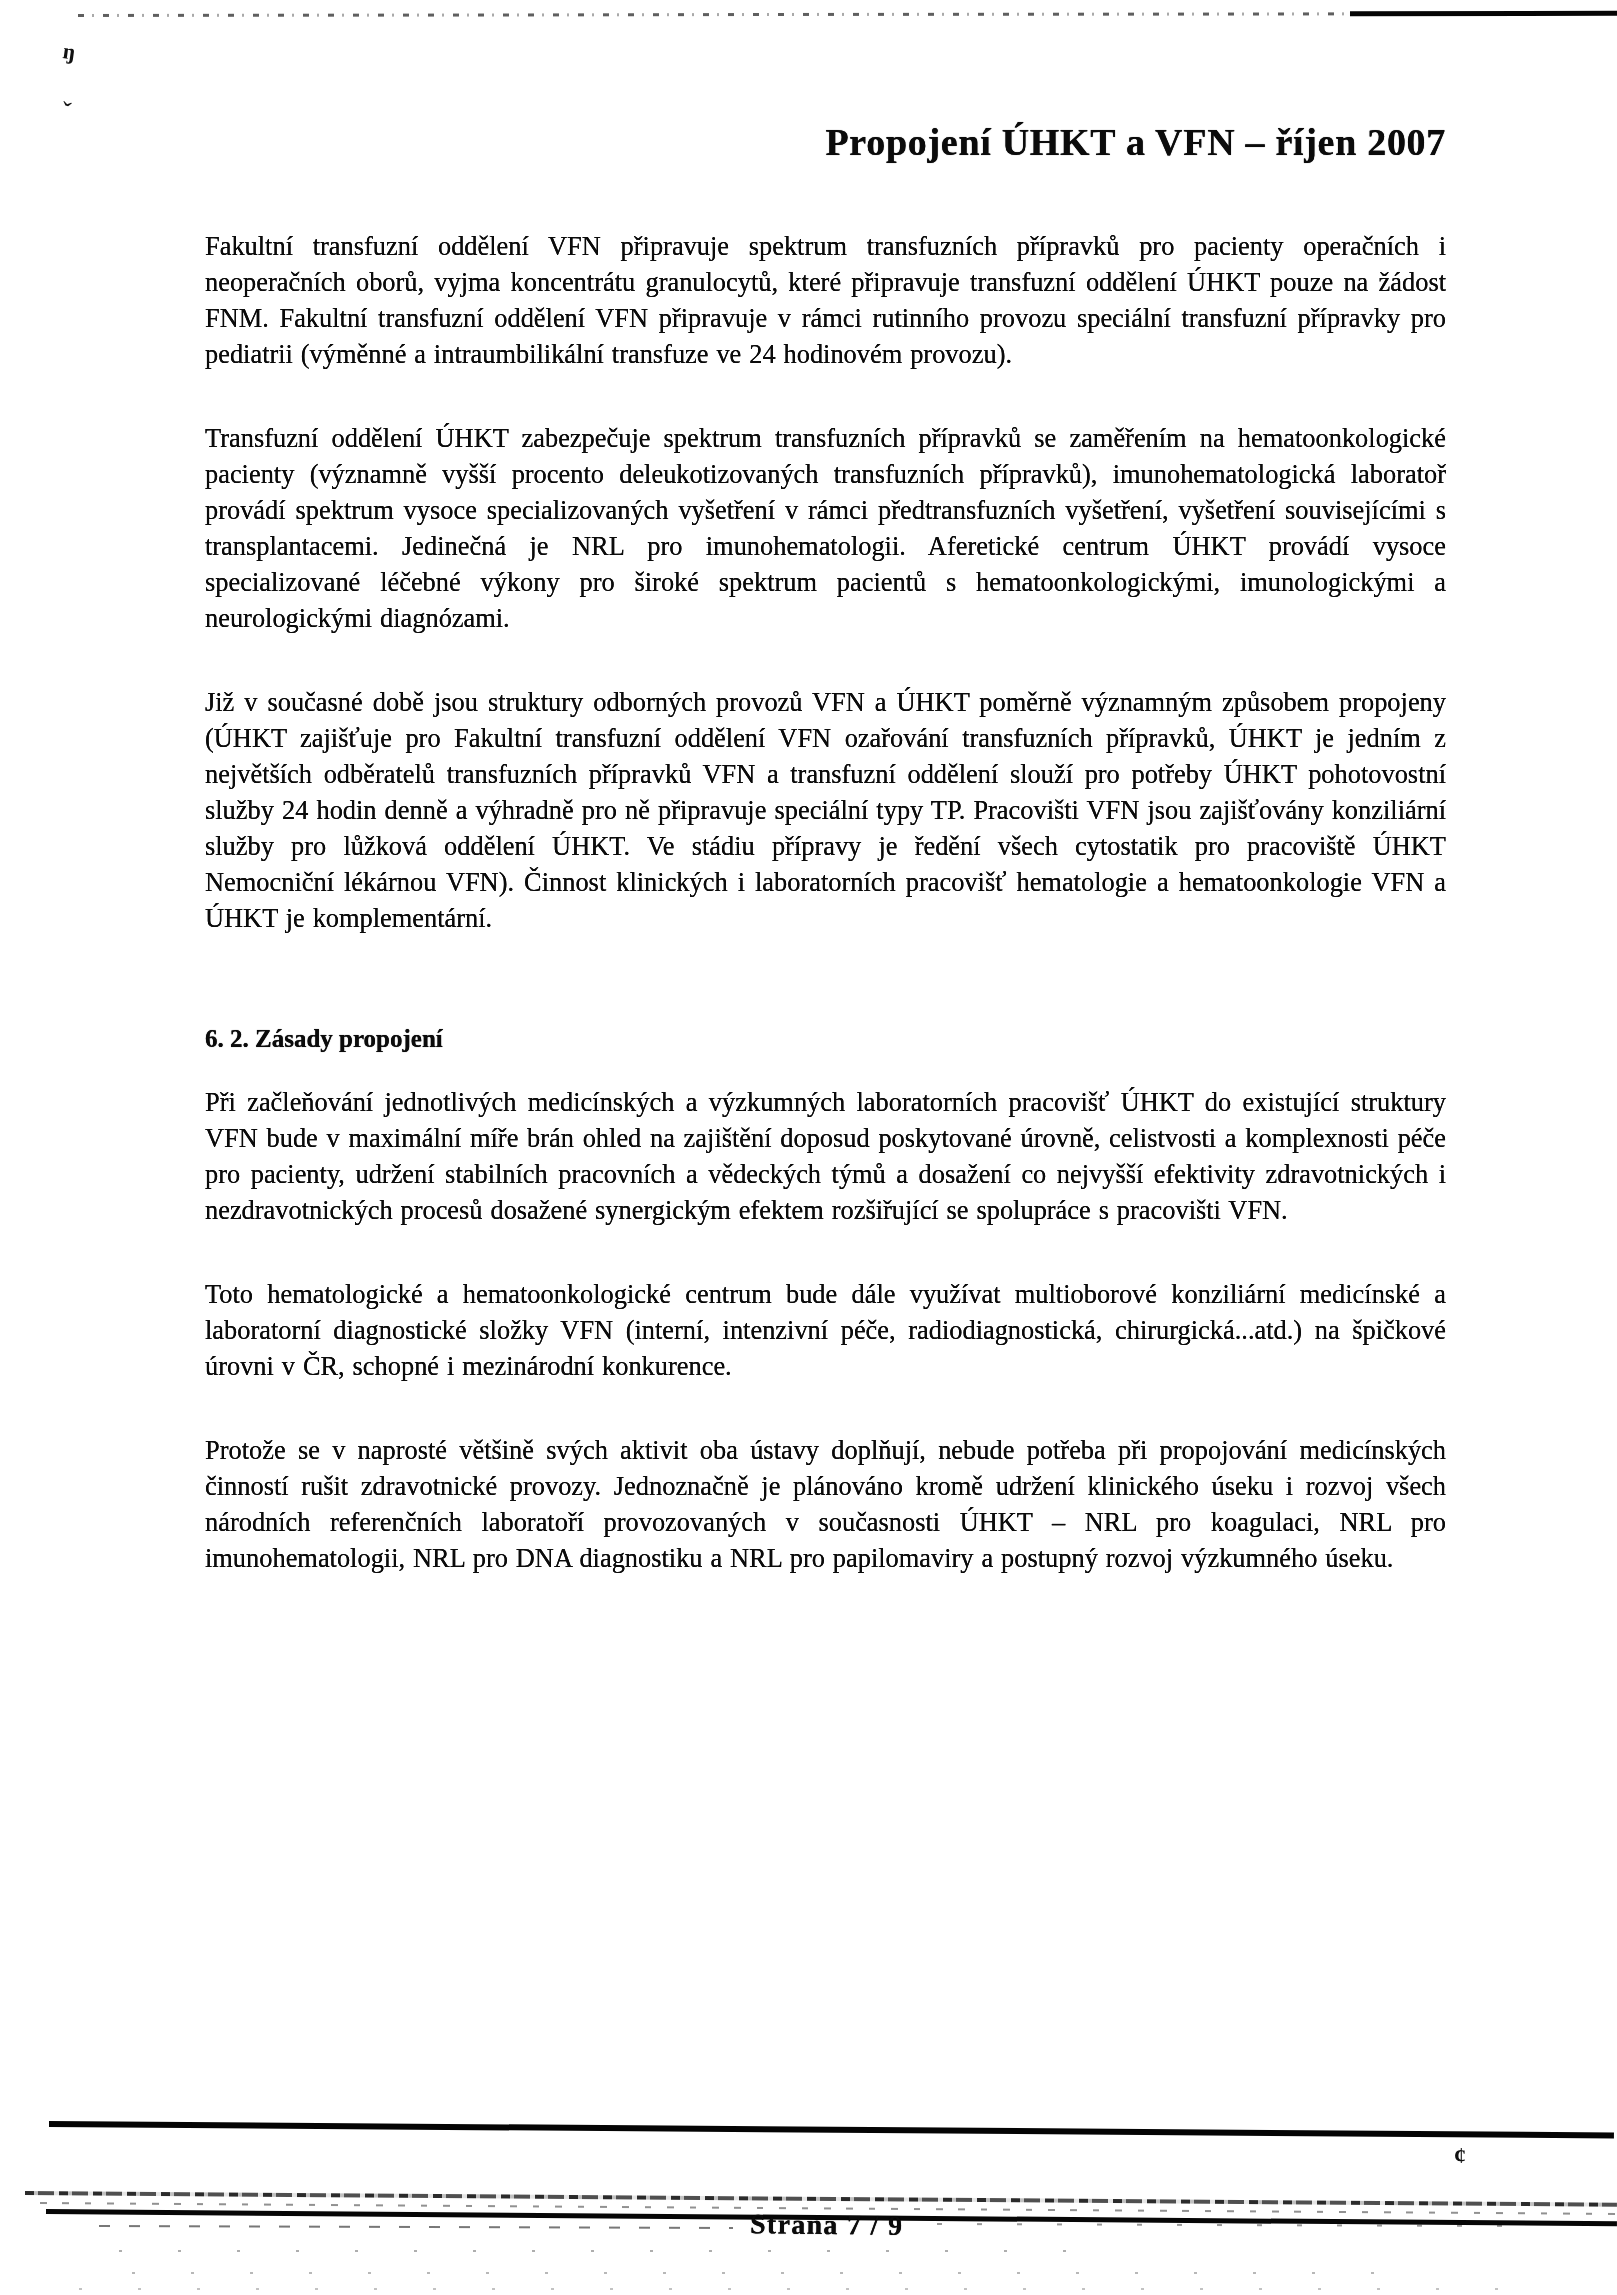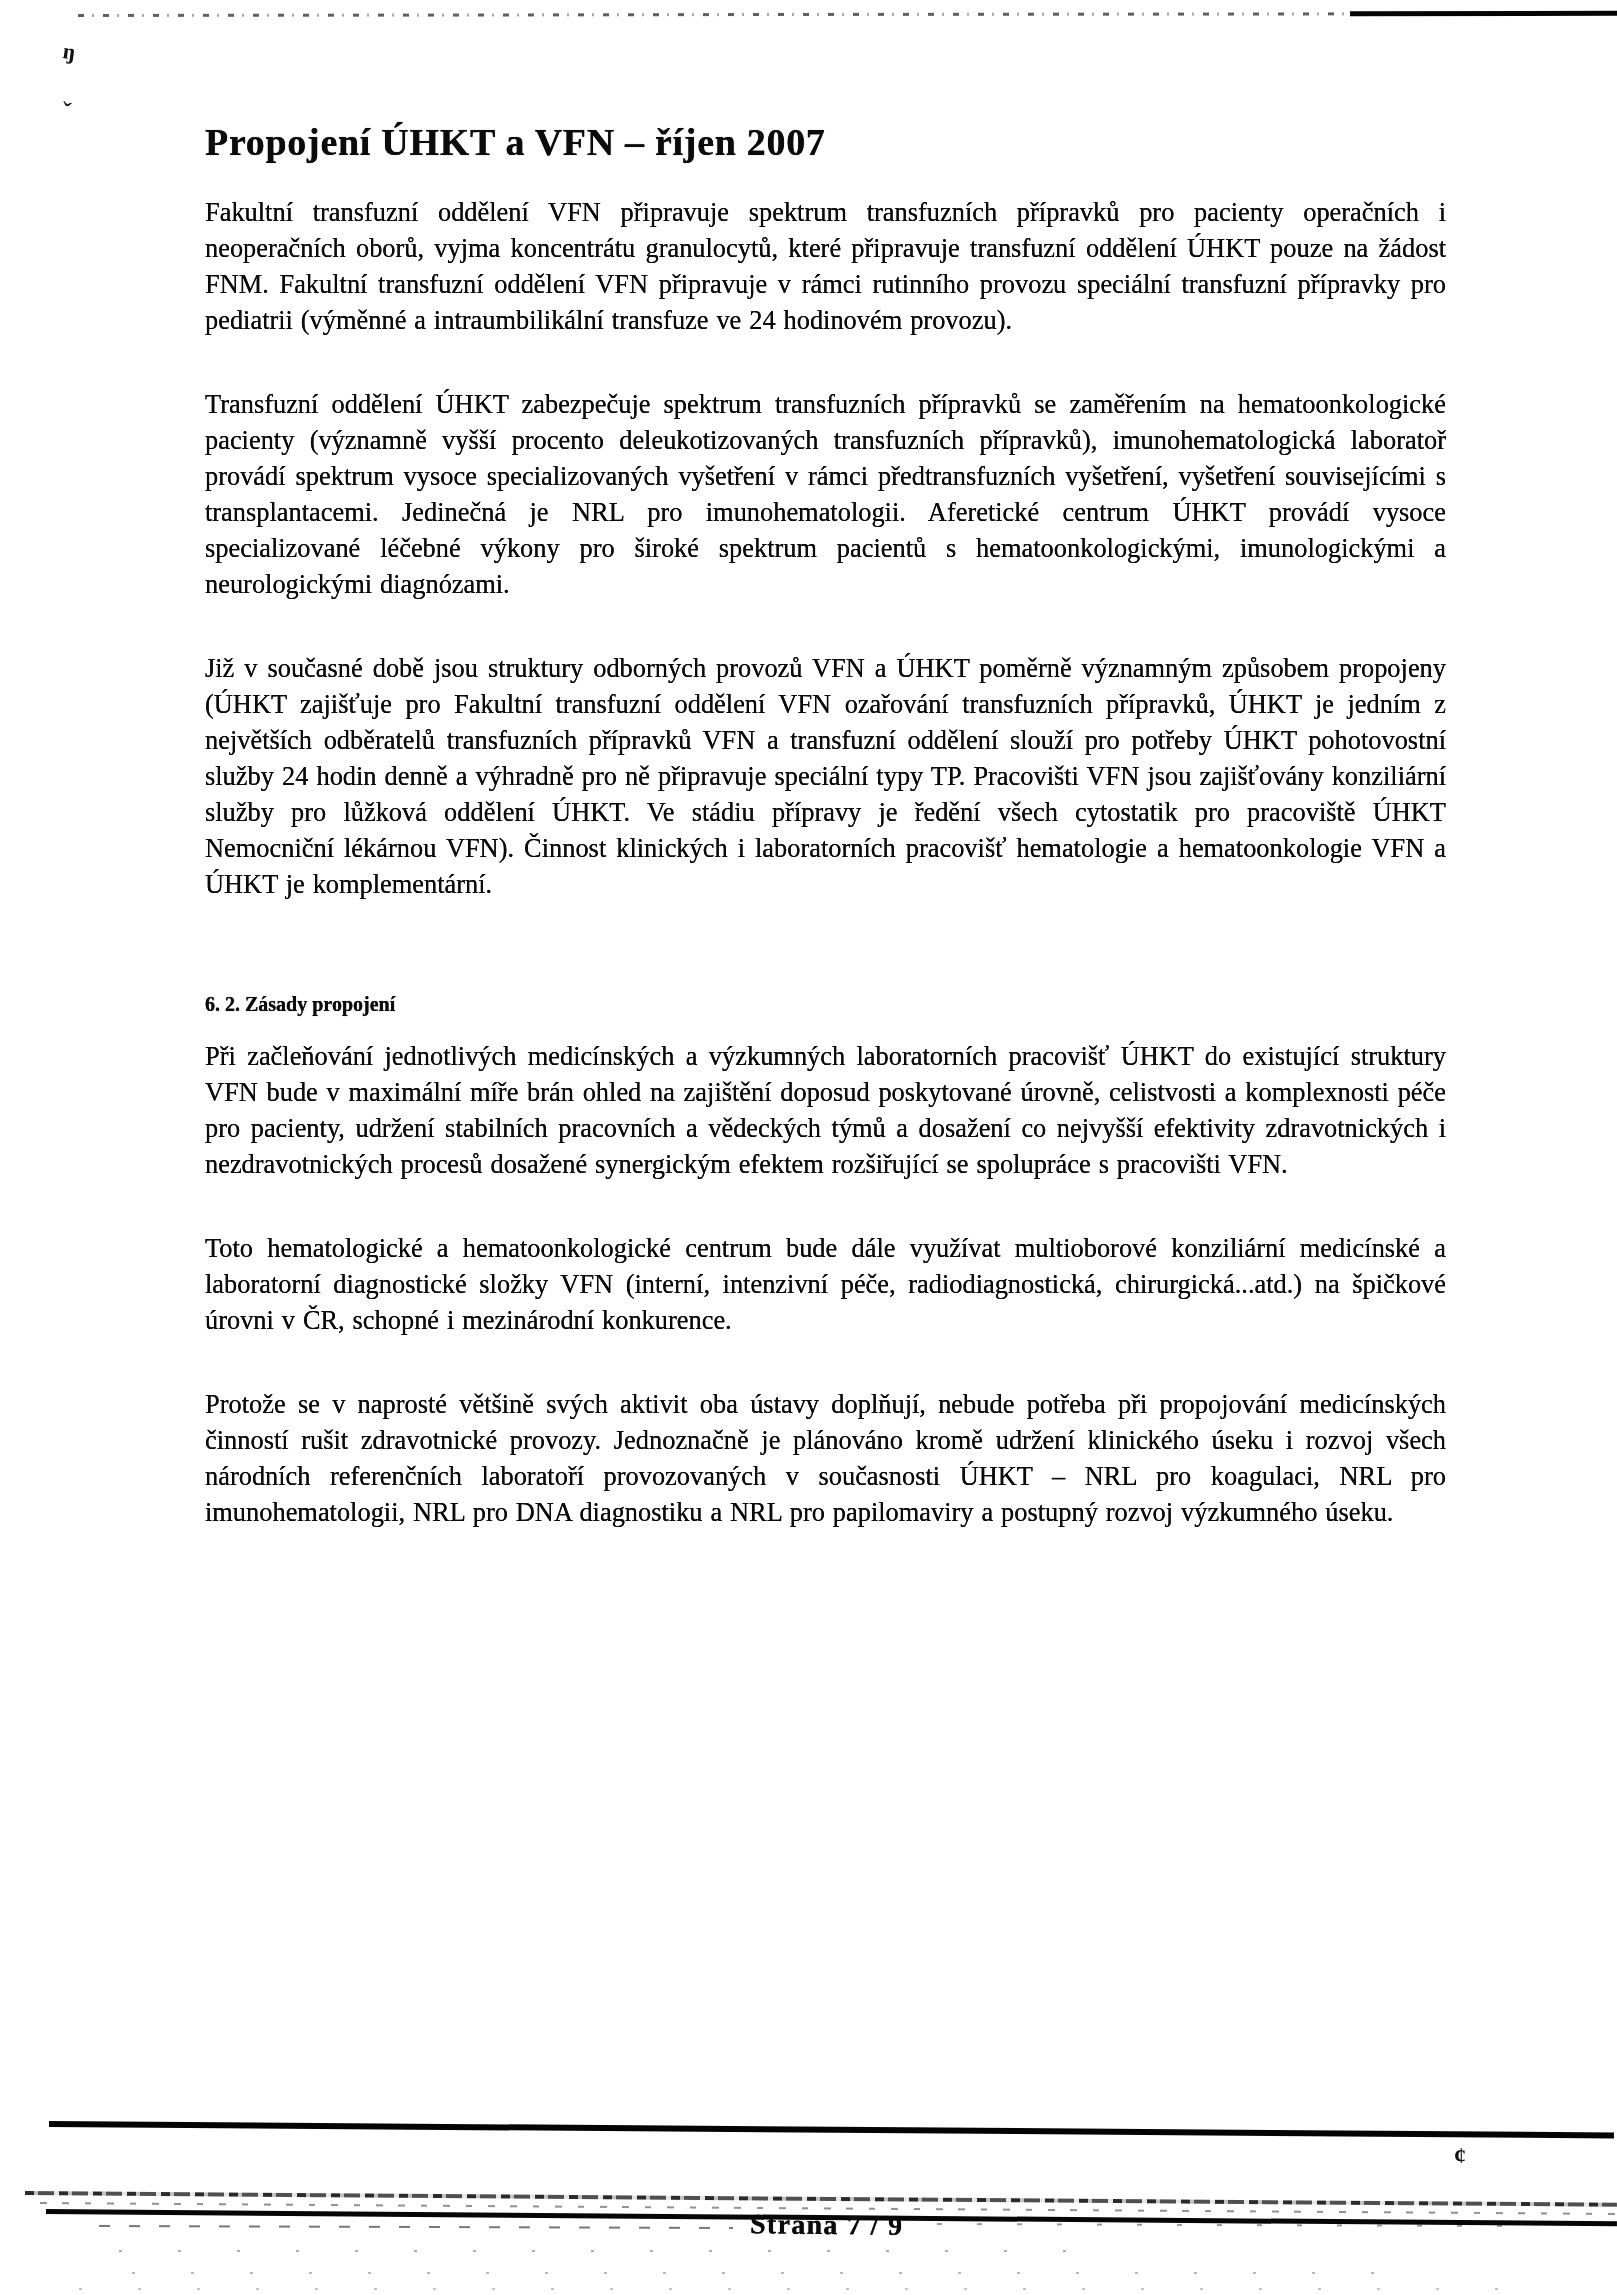--- a/index.html
+++ b/index.html
@@ -50,39 +50,39 @@
   .mark-cent     { top: 2143px; left: 1454px; font-size: 24px; font-weight: bold; }
 
   
   .content {
     position: absolute;
     top: 118px;
     left: 205px;
     width: 1241px;
   }
   .title {
-    margin: 0 0 28px 0;
-    text-align: left;
+    margin: 0 0 62px 0;
+    text-align: right;
     font-size: 38px;
     font-weight: bold;
     letter-spacing: 0.7px;
     line-height: 48px;
     text-shadow: 0 0 0.7px #000;
   }
   .para {
     margin: 0 0 48px 0;
     font-size: 26.4px;
     line-height: 36px;
     text-align: justify;
     text-shadow: 0 0 0.3px #000;
     word-spacing: 1.3px;
   }
   .heading {
-    margin: 86px 0 17px 0;
-    font-size: 20px;
+    margin: 86px 0 29px 0;
+    font-size: 25px;
     font-weight: bold;
     line-height: 33px;
     text-shadow: 0 0 0.7px #000;
   }
   .heading + .para { margin-top: 12px; }
 
   
   .rule-bottom-1 {
     position: absolute;
     top: 2121px;

